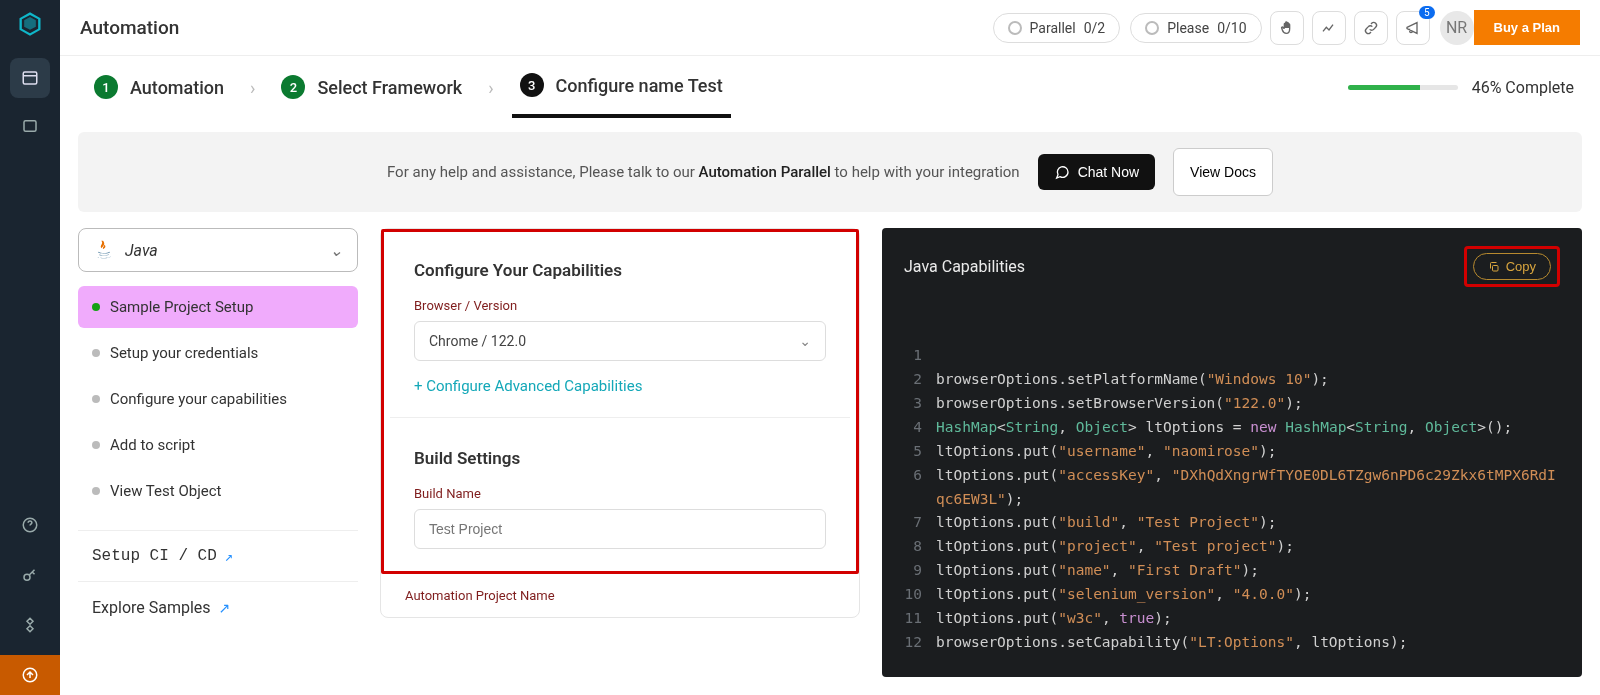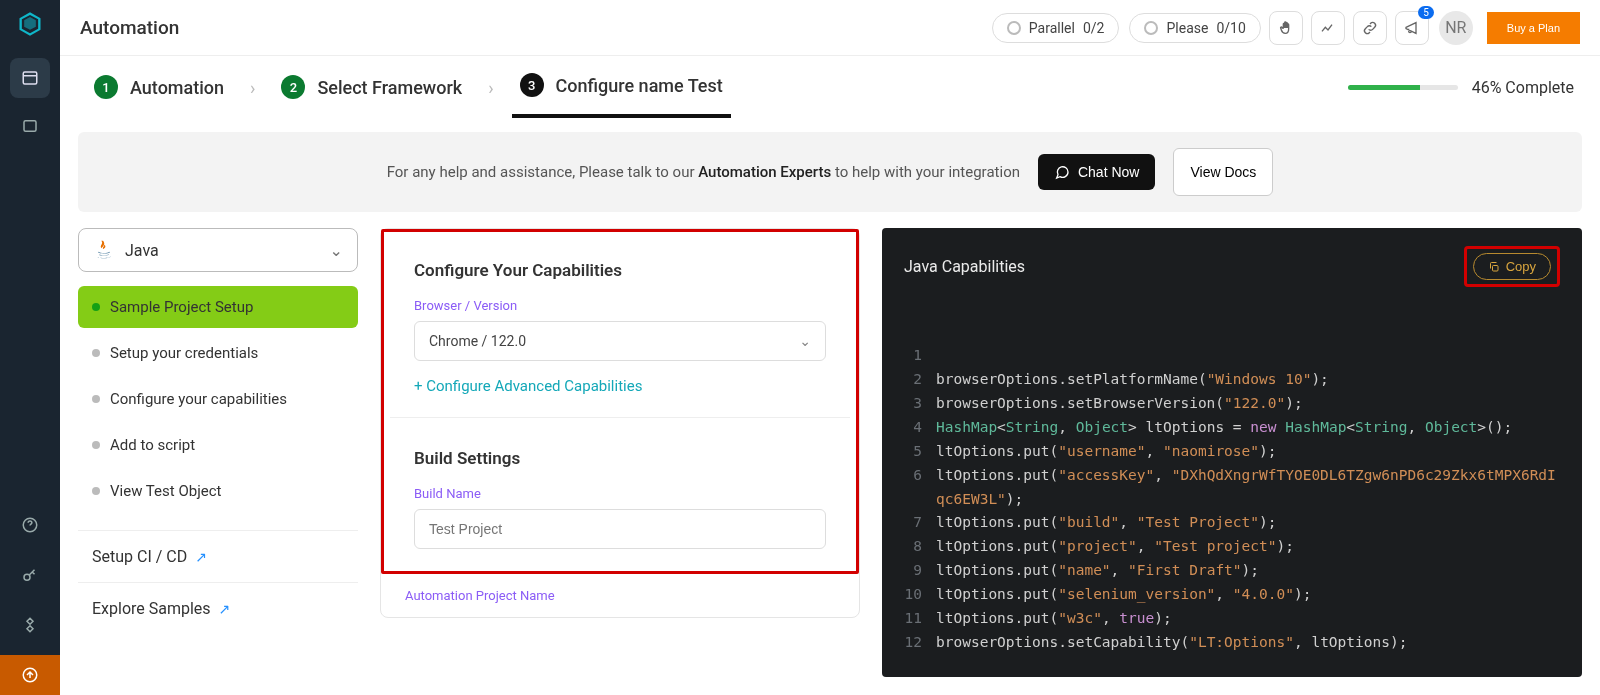--- a/index.html
+++ b/index.html
@@ -17,21 +17,21 @@
 .main { flex: 1; display: flex; flex-direction: column; overflow: hidden; }
 
 .topbar { height: 56px; display: flex; align-items: center; padding: 0 20px; border-bottom: 1px solid #eee; }
 .topbar-title { font-size: 19px; font-weight: 500; }
 .topbar-spacer { flex: 1; }
 .pill { display: inline-flex; align-items: center; gap: 8px; border: 1px solid #ddd; border-radius: 20px; padding: 6px 14px; font-size: 14px; color: #444; margin-left: 10px; }
 .pill .circ { width: 14px; height: 14px; border: 2px solid #bbb; border-radius: 50%; }
 .icon-chip { width: 34px; height: 34px; border: 1px solid #ddd; border-radius: 8px; display: flex; align-items: center; justify-content: center; margin-left: 8px; cursor: pointer; position: relative; }
 .icon-chip .badge { position: absolute; top: -6px; right: -6px; background: #0b6cf0; color: #fff; border-radius: 10px; font-size: 10px; padding: 1px 5px; }
 .avatar-chip { width: 34px; height: 34px; border-radius: 50%; background: #e8e8e8; color: #777; font-size: 16px; display: flex; align-items: center; justify-content: center; margin-left: 10px; }
-.buy-btn { background: #f57c00; color: #fff; border: none; padding: 10px 20px; font-size: 11px; font-weight: 400; margin-left: 14px; cursor: pointer; }
+.buy-btn { background: #f57c00; color: #fff; border: none; padding: 10px 20px; font-size: 13px; font-weight: 700; cursor: pointer; }
 
 .stepper-row { height: 62px; display: flex; align-items: center; padding: 0 26px; position: relative; }
 .step { display: flex; align-items: center; gap: 12px; font-size: 18px; font-weight: 500; color: #333; padding: 0 8px; height: 62px; }
 .step .num { width: 24px; height: 24px; border-radius: 50%; display: flex; align-items: center; justify-content: center; font-size: 13px; color: #fff; }
 .step.done .num { background: #0b7a30; }
 .step.current .num { background: #111; }
 .step.current { border-bottom: 4px solid #111; }
 .chev { margin: 0 18px; color: #bbb; font-size: 18px; }
 .progress-wrap { margin-left: auto; display: flex; align-items: center; gap: 14px; }
 .progress-bar { width: 110px; height: 5px; background: #e6e6e6; border-radius: 3px; overflow: hidden; }
@@ -39,38 +39,38 @@
 .progress-label { font-size: 16px; color: #333; }
 
 .help-banner { margin: 14px 18px 16px; background: #f3f3f3; border-radius: 6px; padding: 16px 22px; display: flex; align-items: center; justify-content: center; gap: 18px; font-size: 15px; color: #555; }
 .help-banner .experts { color: #222; font-weight: 500; }
 .chat-btn { background: #111; color: #fff; border: none; border-radius: 6px; padding: 10px 16px; font-size: 14px; font-weight: 500; display: inline-flex; align-items: center; gap: 8px; cursor: pointer; }
 .docs-btn { background: #fff; border: 1px solid #ccc; border-radius: 6px; padding: 15px 16px; font-size: 14px; cursor: pointer; }
 
 .content { display: flex; gap: 22px; padding: 0 18px 18px; flex: 1; overflow: hidden; }
 
 .left-col { width: 280px; }
-.lang-select { border: 1px solid #bbb; border-radius: 8px; padding: 10px 14px; display: flex; align-items: center; gap: 10px; cursor: pointer; margin-bottom: 14px; }
+.lang-select { border: 1px solid #bbb; border-radius: 8px; padding: 10px 14px; display: flex; align-items: center; gap: 10px; cursor: pointer; margin-bottom: 14px; font-style: italic; }
 .lang-select .jicon { width: 22px; height: 22px; }
 .lang-select .chev-d { margin-left: auto; color: #777; }
 .side-list { display: flex; flex-direction: column; gap: 4px; margin-bottom: 18px; }
 .side-item { display: flex; align-items: center; gap: 10px; padding: 12px 14px; border-radius: 6px; font-size: 15px; color: #333; cursor: pointer; }
-.side-item.active { background: #84cc16; }
+.side-item.active { background: #f0abfc; }
 .side-item .dot { width: 8px; height: 8px; border-radius: 50%; background: #bbb; }
 .side-item.active .dot { background: #15a015; }
 .side-link { border-top: 1px solid #eee; padding: 16px 14px; font-size: 16px; display: flex; align-items: center; gap: 8px; cursor: pointer; }
-.side-link.first { border-top: 1px solid #eee; }
+.side-link.first { border-top: 1px solid #eee; font-family: Liberation Mono, monospace; }
 .ext-arrow { color: #2691ff; font-size: 14px; }
 
 .mid-col { width: 480px; }
 .card { border: 1px solid #e5e5e5; border-radius: 8px; background: #fff; }
 .highlight-frame { border: 3px solid #d20000; padding: 6px 6px 0 6px; border-radius: 2px; }
 .card-inner { padding: 22px 24px; }
 .card-title { font-size: 17px; font-weight: 600; margin-bottom: 18px; }
-.field-label { font-size: 13px; color: #8b5cf6; margin-bottom: 8px; }
+.field-label { font-size: 13px; color: #7f1d1d; margin-bottom: 8px; }
 .select-box { border: 1px solid #ddd; border-radius: 6px; padding: 11px 14px; display: flex; align-items: center; font-size: 14px; color: #444; cursor: pointer; }
 .select-box .chev-d { margin-left: auto; color: #888; }
 .adv-link { color: #14a8b8; font-size: 15px; margin-top: 16px; display: inline-block; cursor: pointer; }
 .card-div { height: 1px; background: #eee; margin: 0; }
 .input-box { border: 1px solid #ddd; border-radius: 6px; padding: 11px 14px; font-size: 14px; color: #888; width: 100%; }
 .card-sep { height: 30px; }
 
 .right-col { flex: 1; min-width: 0; }
 .code-panel { background: #1b1d1f; border-radius: 4px; height: 100%; display: flex; flex-direction: column; overflow: hidden; gap: 33px; }
 .code-header { display: flex; align-items: center; padding: 18px 22px; }
@@ -192,21 +192,21 @@
       <div class="progress-wrap">
         <div class="progress-bar">
             <div class="progress-fill"></div>
           </div>
         <span class="progress-label">46% Complete</span>
       </div>
     </div>
 
     <div class="help-banner">
       <span>
-        <span>For any help and assistance, Please talk to our </span><span class="experts">Automation Experts</span><span> to help with your integration</span>
+        <span>For any help and assistance, Please talk to our </span><span class="experts">Automation Parallel</span><span> to help with your integration</span>
       </span>
       <button class="chat-btn">
         <svg width="16" height="16" viewBox="0 0 24 24" fill="none" stroke="#fff" stroke-width="2">
             <path d="M21 12a8 8 0 01-12 7l-5 2 2-5a8 8 0 1115-4z"></path>
             <path d="M8 12h.01M12 12h.01M16 12h.01"></path>
           </svg>
         <span>Chat Now</span>
       </button>
       <button class="docs-btn">View Docs</button>
     </div>

